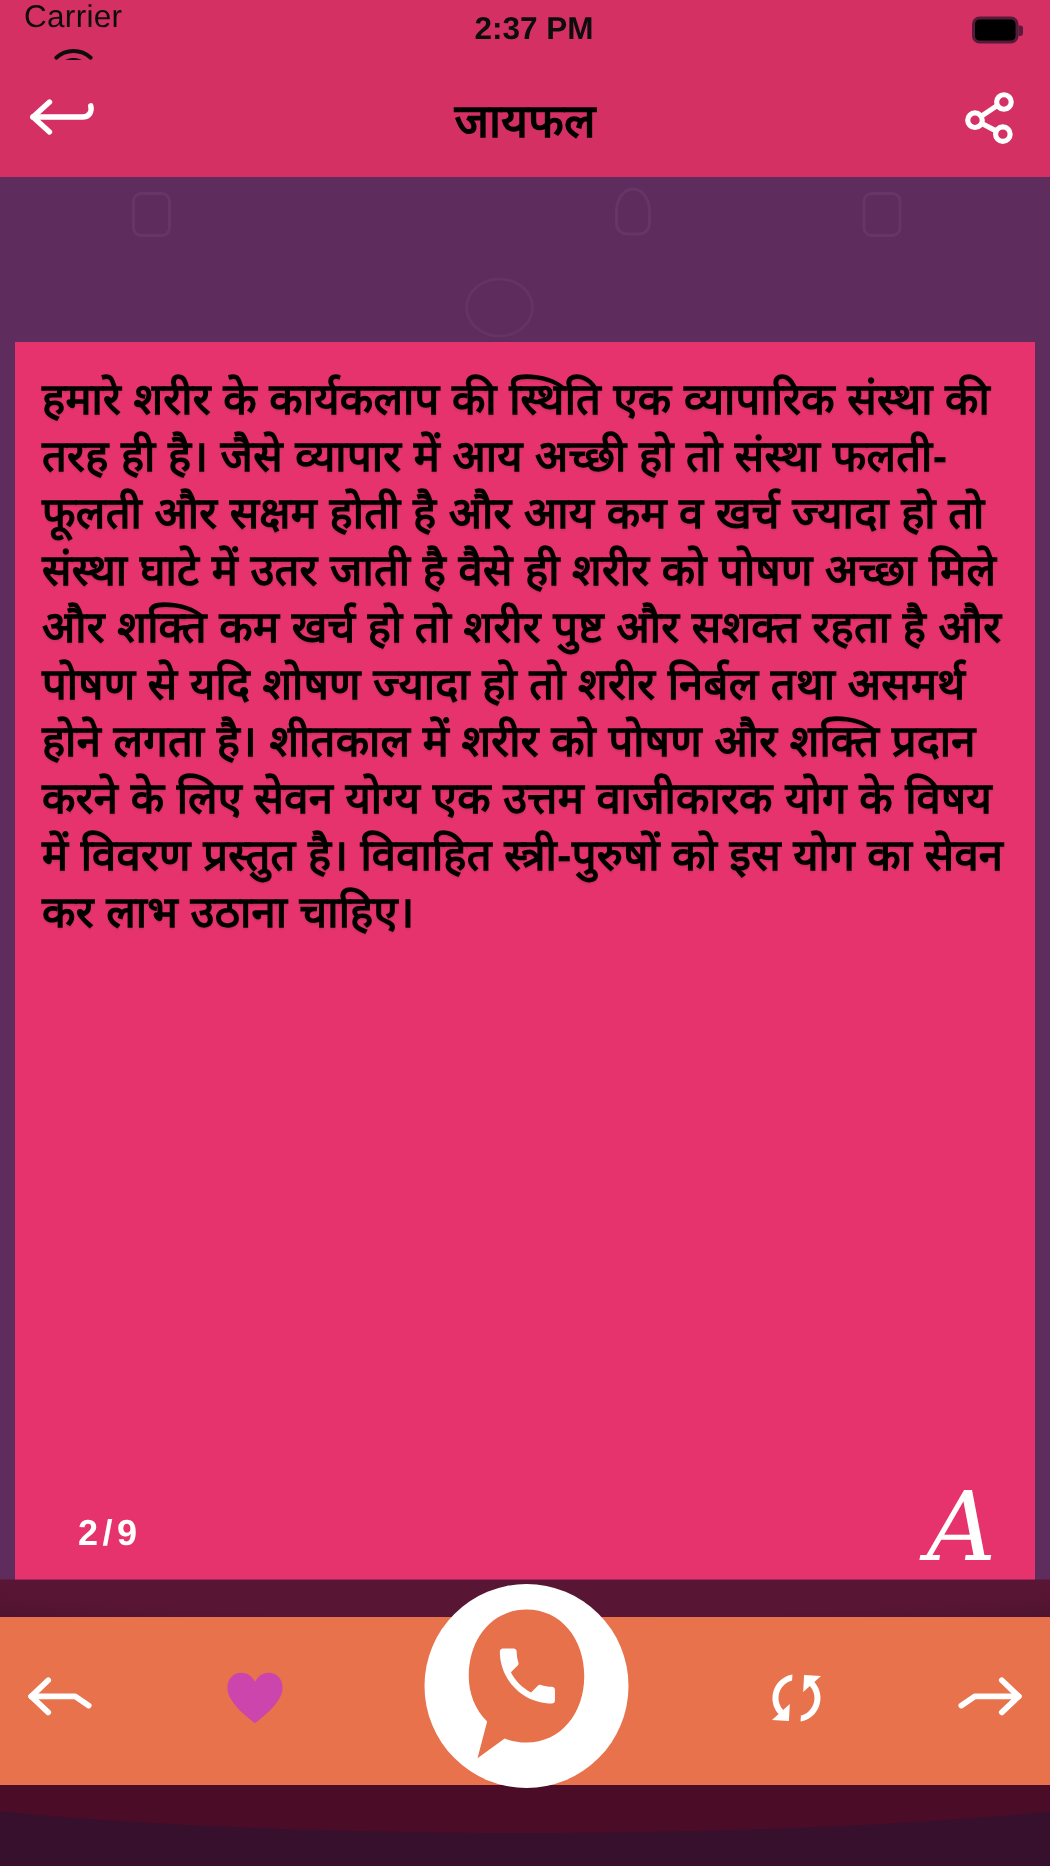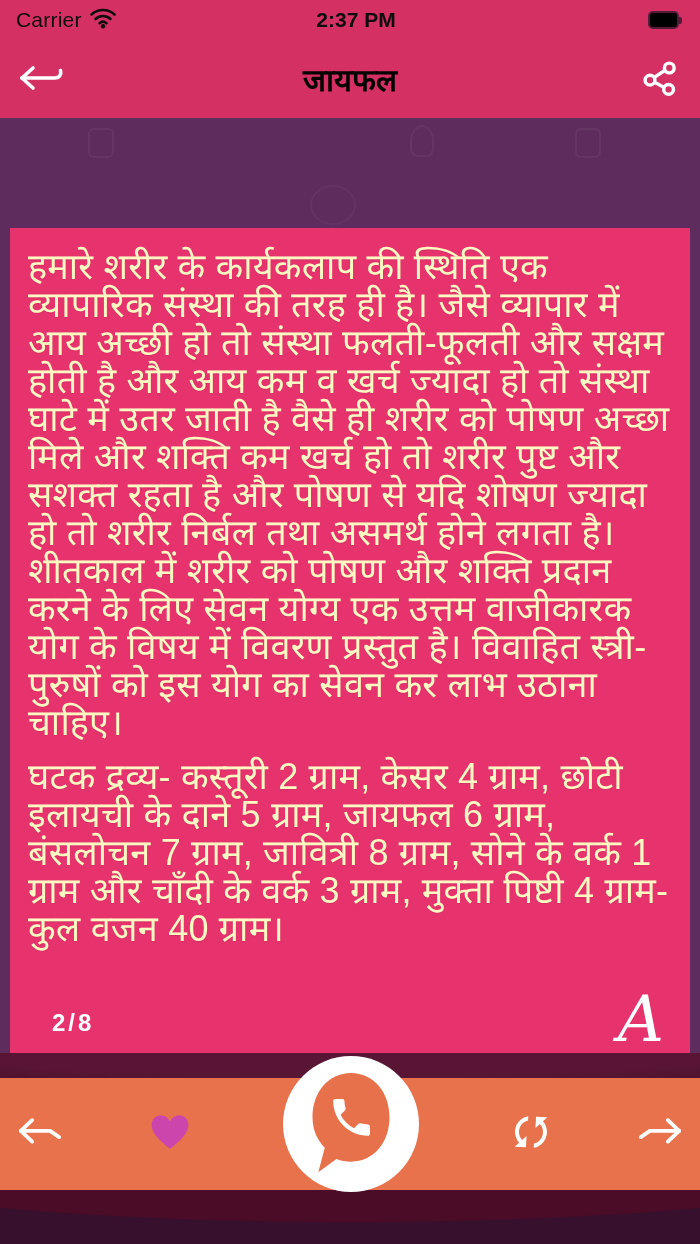--- a/index.html
+++ b/index.html
@@ -14,39 +14,39 @@
   .bg-deco.d2 { left:410px; top:125px; width:24px; height:32px; border-radius:50% 50% 8px 8px; }
   .bg-deco.d3 { left:575px; top:128px; width:26px; height:30px; border-radius:6px; }
   .bg-deco.d4 { left:310px; top:185px; width:46px; height:40px; border-radius:50%; border-color:rgba(255,255,255,0.04); }
   .bg-deco.d5 { left:55px; top:1215px; width:30px; height:34px; border-radius:5px; border-color:rgba(255,255,255,0.045); }
   .bg-deco.d6 { left:185px; top:1218px; width:26px; height:30px; border-radius:5px; border-color:rgba(255,255,255,0.04); }
   .bg-deco.d7 { left:395px; top:1212px; width:30px; height:34px; border-radius:50% 50% 6px 6px; border-color:rgba(255,255,255,0.045); }
   .bg-deco.d8 { left:555px; top:1215px; width:28px; height:32px; border-radius:5px; border-color:rgba(255,255,255,0.04); }
 
   
   .statusbar { position:absolute; left:0; top:0; width:700px; height:40px; background:#d43063; z-index:10; }
-  .sb-left { position:absolute; left:16px; top:0; height:40px; display:flex; align-items:center; gap:7px; }
+  .sb-left { position:absolute; left:16px; top:0; height:40px; display:flex; align-items:center; gap:7px;flex-direction:column; }
   .sb-carrier { font-size:21px; color:#0d0d0d; letter-spacing:0.2px; }
   .sb-time { position:absolute; left:0; right:0; top:0; height:40px; display:flex; align-items:center; justify-content:center;
              font-size:21px; font-weight:700; color:#0d0d0d;margin-left:12px; }
   .sb-batt { position:absolute; right:16px; top:11px; width:36px; height:18px; }
   .batt-body { position:absolute; left:0; top:0; width:31px; height:18px; border:2px solid #551b38; border-radius:5px; background:#000; }
   .batt-nub { position:absolute; right:2px; top:5.5px; width:3px; height:7px; background:#551b38; border-radius:0 2px 2px 0; }
 
   
   .navbar { position:absolute; left:0; top:40px; width:700px; height:78px; background:#d43063; z-index:10; }
   .nav-title { position:absolute; left:0; right:0; top:0; height:78px; display:flex; align-items:center; justify-content:center;
                color:#000000; font-size:31px; font-weight:700; }
   .nav-back { position:absolute; left:16px; top:18px; width:52px; height:44px; display:flex; align-items:center; cursor:pointer; }
   .nav-share { position:absolute; right:16px; top:18px; width:48px; height:44px; display:flex; align-items:center; justify-content:center; cursor:pointer; }
 
   
   .card { position:absolute; left:10px; top:228px; width:680px; height:825px; background:#e6336e; z-index:5; overflow:hidden; }
-  .card-text { position:absolute; left:18px; right:16px; top:20px; color:#fef9c3; font-weight:400;
-               font-size:36px; line-height:38px; letter-spacing:0.2px;
+  .card-text { position:absolute; left:18px; right:16px; top:20px; color:#000000; font-weight:700;
+               font-size:29px; line-height:38px; letter-spacing:0.2px;
                text-shadow:0 1px 1px rgba(0,0,0,0.08); }
   .card-text p { margin-bottom:16px; }
   .page-indicator { position:absolute; left:42px; bottom:16px; color:#fff; font-weight:700; font-size:24px; letter-spacing:3px; }
   .font-size-btn { position:absolute; right:26px; bottom:2px; color:#fff; font-family:"DejaVu Serif","Liberation Serif",serif;
                    font-style:italic; font-size:64px; line-height:64px; cursor:pointer; }
 
   
   .mid-band { position:absolute; left:0; top:1053px; width:700px; height:25px; z-index:1;
               background:radial-gradient(ellipse 135% 260% at 50% 0%, #591634 38%, #3c0e27 78%); }
 
@@ -124,23 +124,22 @@
             <path d="M10.2 17 L17 20.6"></path>
           </g>
         </svg>
       </span>
     </div>
   </div>
 
   <div class="card">
     <div class="card-text">
       <p>हमारे शरीर के कार्यकलाप की स्थिति एक व्यापारिक संस्था की तरह ही है। जैसे व्यापार में आय अच्छी हो तो संस्था फलती-फूलती और सक्षम होती है और आय कम व खर्च ज्यादा हो तो संस्था घाटे में उतर जाती है वैसे ही शरीर को पोषण अच्छा मिले और शक्ति कम खर्च हो तो शरीर पुष्ट और सशक्त रहता है और पोषण से यदि शोषण ज्यादा हो तो शरीर निर्बल तथा असमर्थ होने लगता है। शीतकाल में शरीर को पोषण और शक्ति प्रदान करने के लिए सेवन योग्य एक उत्तम वाजीकारक योग के विषय में विवरण प्रस्तुत है। विवाहित स्त्री-पुरुषों को इस योग का सेवन कर लाभ उठाना चाहिए।</p>
-      <p>घटक द्रव्य- कस्तूरी 2 ग्राम, केसर 4 ग्राम, छोटी इलायची के दाने 5 ग्राम, जायफल 6 ग्राम, बंसलोचन 7 ग्राम, जावित्री 8 ग्राम, सोने के वर्क 1 ग्राम और चाँदी के वर्क 3 ग्राम, मुक्ता पिष्टी 4 ग्राम- कुल वजन 40 ग्राम।</p>
     </div>
-    <div class="page-indicator">2/8</div>
+    <div class="page-indicator">2/9</div>
     <div class="font-size-btn">A</div>
   </div>
 
   <div class="mid-band"></div>
 
   <div class="toolbar">
     <div class="tb-btn tb-prev">
       <span>
         <svg width="52" height="36" viewBox="0 0 46 32">
           <g fill="none" stroke="#fff" stroke-width="3.4" stroke-linecap="round" stroke-linejoin="round">

